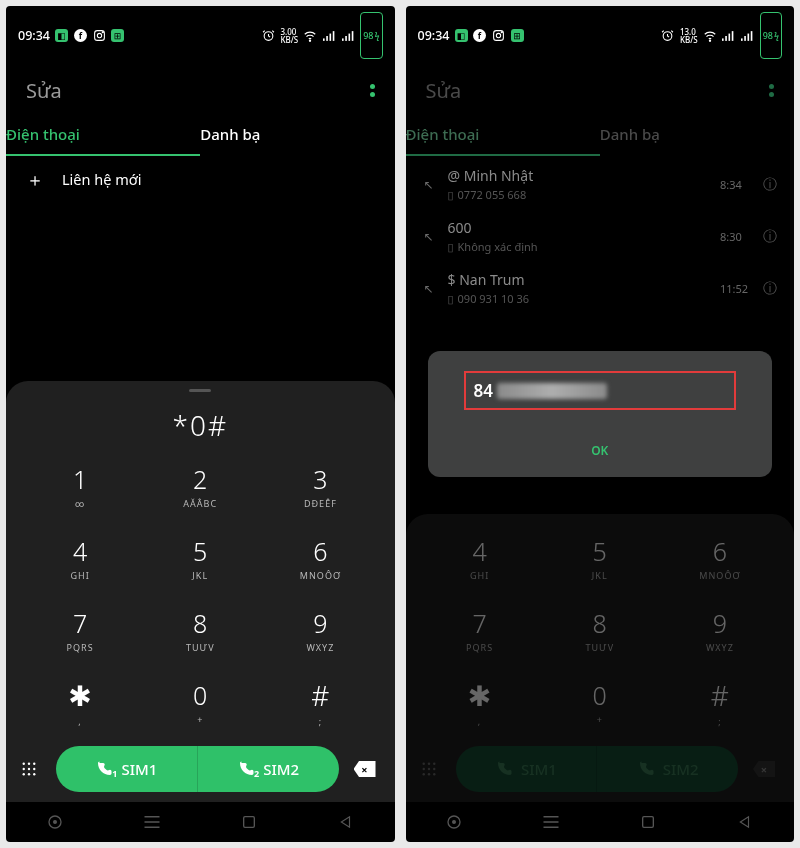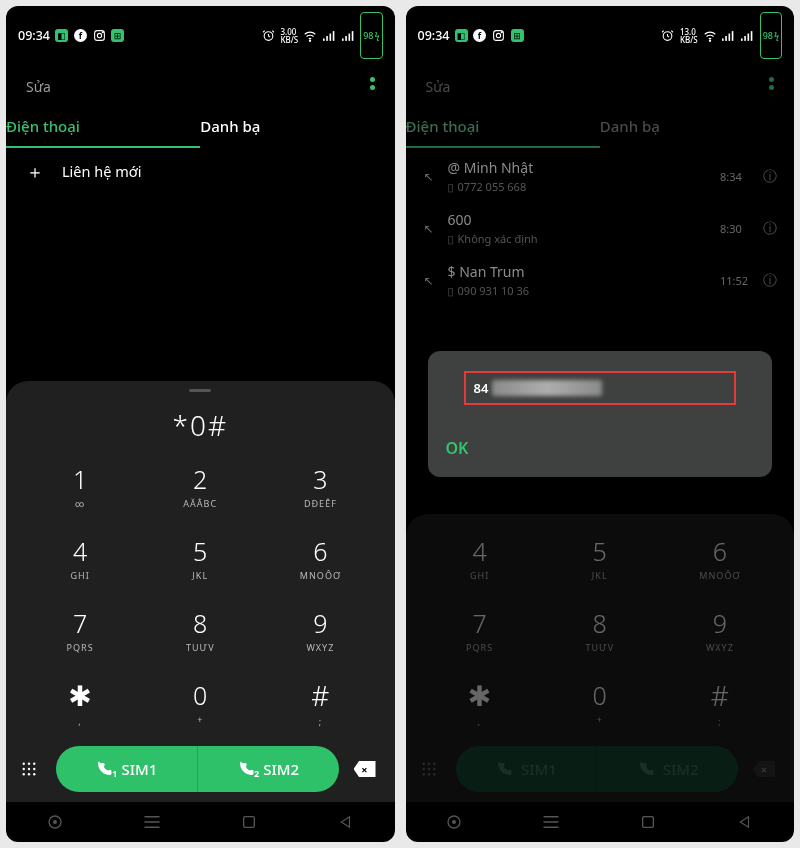--- a/index.html
+++ b/index.html
@@ -17,40 +17,40 @@
     background:#e9e9e9;
     font-family:system-ui,-apple-system,Segoe UI,Roboto,Helvetica,Arial,sans-serif;
     width:800px;height:848px;
     display:flex;gap:11px;
     padding:6px;
     box-sizing:border-box;
   }
   .phone{
     flex:1 1 0;
     background:var(--bg);
-    border-radius:12px;
+    border-radius:4px;
     position:relative;
     color:var(--white);
     overflow:hidden;
     display:flex;flex-direction:column;
   }
   
   .status{
     display:flex;justify-content:space-between;align-items:center;
     padding:6px 12px 2px;
     font-size:12.5px;
     font-weight:500;
   }
   .status .left,.status .right{display:flex;align-items:center;gap:5px}
   .status .rate{display:flex;flex-direction:column;align-items:flex-start;line-height:8px;font-size:8px}
   .sicon{width:14px;height:14px;display:inline-flex;align-items:center;justify-content:center}
   .sq{width:13px;height:13px;border-radius:3px;background:var(--green);display:inline-flex;align-items:center;justify-content:center;color:#000;font-size:9px}
   .batt{display:inline-flex;align-items:flex-start;border:1px solid var(--green);border-radius:4px;font-size:9px;padding:16px 2px;color:var(--green);gap:1px}
 
-  .edit-row{display:flex;justify-content:space-between;padding:16px 20px 4px;color:#9a9a9a;font-size:14px}
+  .edit-row{display:flex;justify-content:space-between;align-items:center;padding:16px 20px 4px;color:#9a9a9a;font-size:20px}
   .more-dots{display:flex;flex-direction:column;gap:3px}
   .more-dots span{width:5px;height:5px;border-radius:50%;background:var(--green)}
 
   .tabs{display:flex;padding:6px 0 0}
   .tab{flex:1;text-align:left;padding:10px 0;font-size:15px;font-weight:500;color:var(--white)}
   .tab.active{color:var(--green);border-bottom:2px solid var(--green)}
 
   .option{display:flex;align-items:center;gap:16px;padding:12px 18px;font-size:14.5px}
   .oicon{width:22px;height:22px;display:inline-flex;align-items:center;justify-content:center;font-size:18px}
 
@@ -101,24 +101,24 @@
 
   .dialog{
     position:absolute;left:22px;right:22px;top:345px;
     background:var(--dialog);border-radius:12px;
     padding:20px 18px 0;
     box-shadow:0 4px 20px rgba(0,0,0,0.6);
   }
   .dlg-number{
     display:flex;align-items:center;justify-content:flex-start;
     border:2px solid #e23b3b;padding:6px 8px;margin:0 18px 18px;
-    font-size:13px;font-weight:600;color:#fff;gap:4px;
+    font-size:17px;font-weight:600;color:#fff;gap:4px;
   }
   .blur{display:inline-block;width:110px;height:16px;background:linear-gradient(90deg,#8a8a8a,#aeaeae,#8a8a8a);border-radius:3px;filter:blur(2px)}
-  .dlg-ok{text-align:left;color:var(--green);font-size:16px;font-weight:600;padding:14px 0 18px}
+  .dlg-ok{text-align:center;color:var(--green);font-size:12px;font-weight:600;padding:14px 0 18px}
 
   
   .phone.right .dialer{opacity:0.4}
   .phone.right .callrow, .phone.right .keys, .phone.right .entered{pointer-events:none}
   .phone.right .sims{background:#154c33}
   .phone.right .delshape{background:#333;color:#888}
 
   svg{display:block}
 </style>
 </head>

